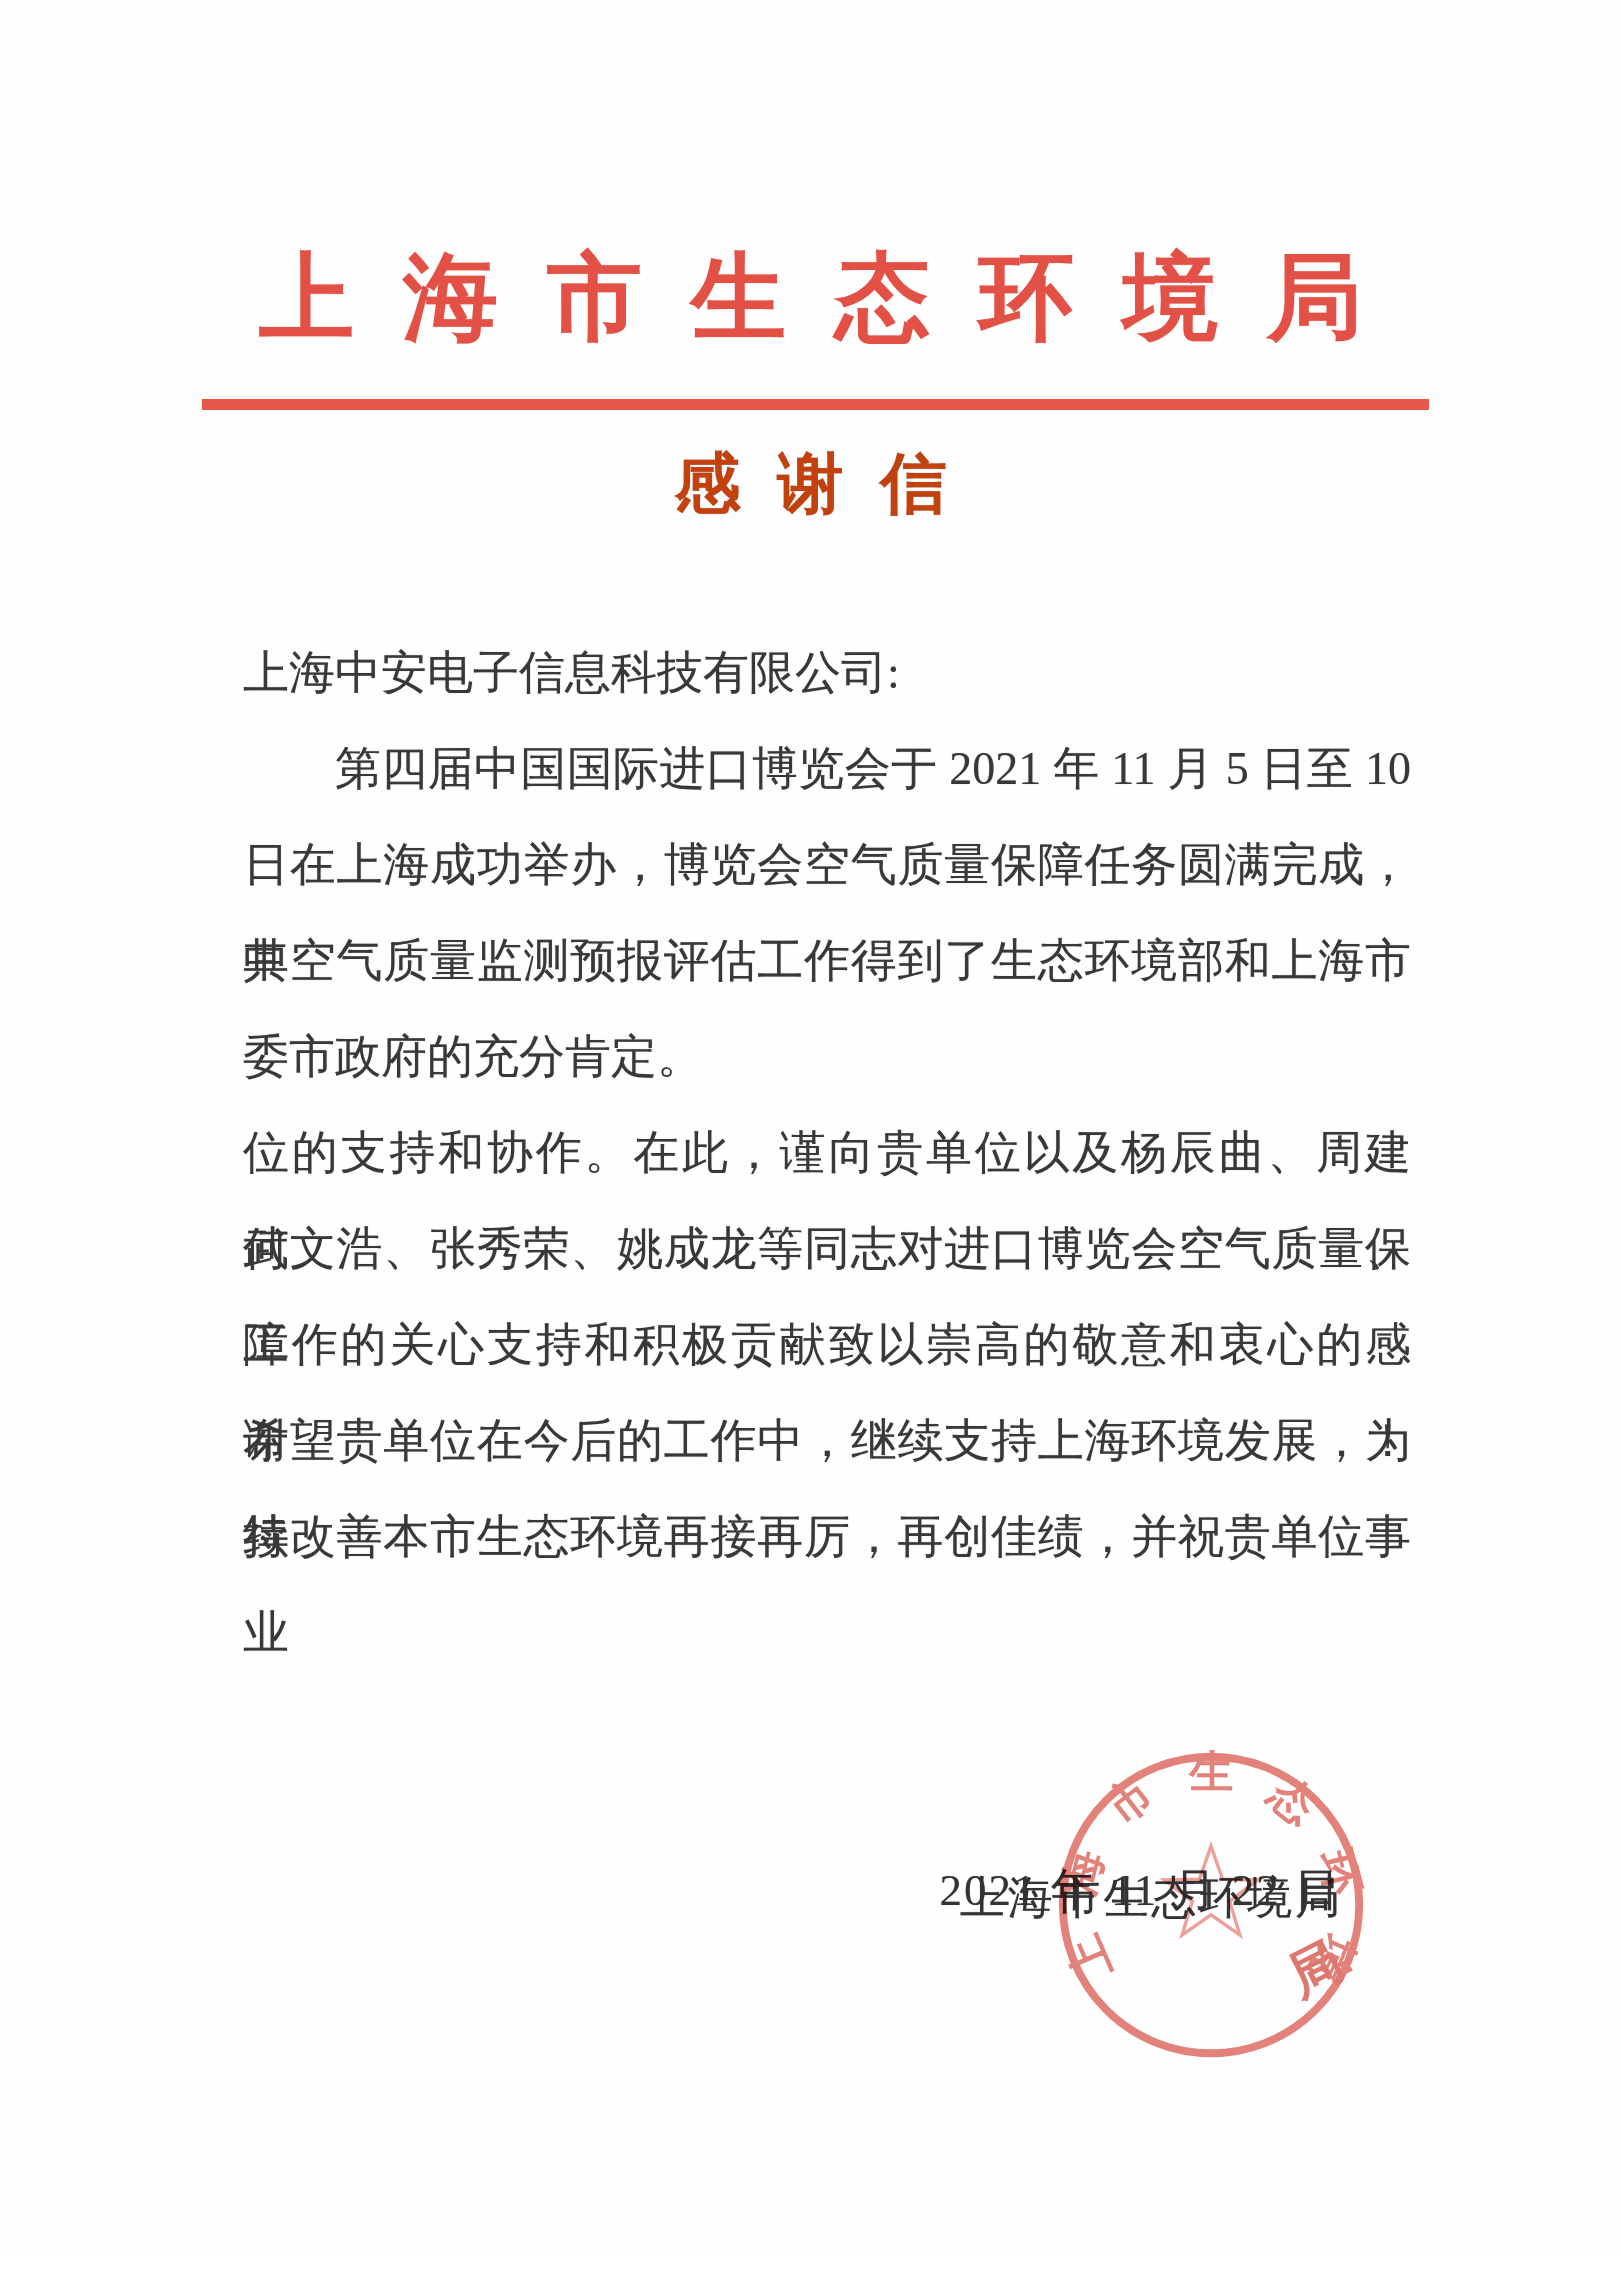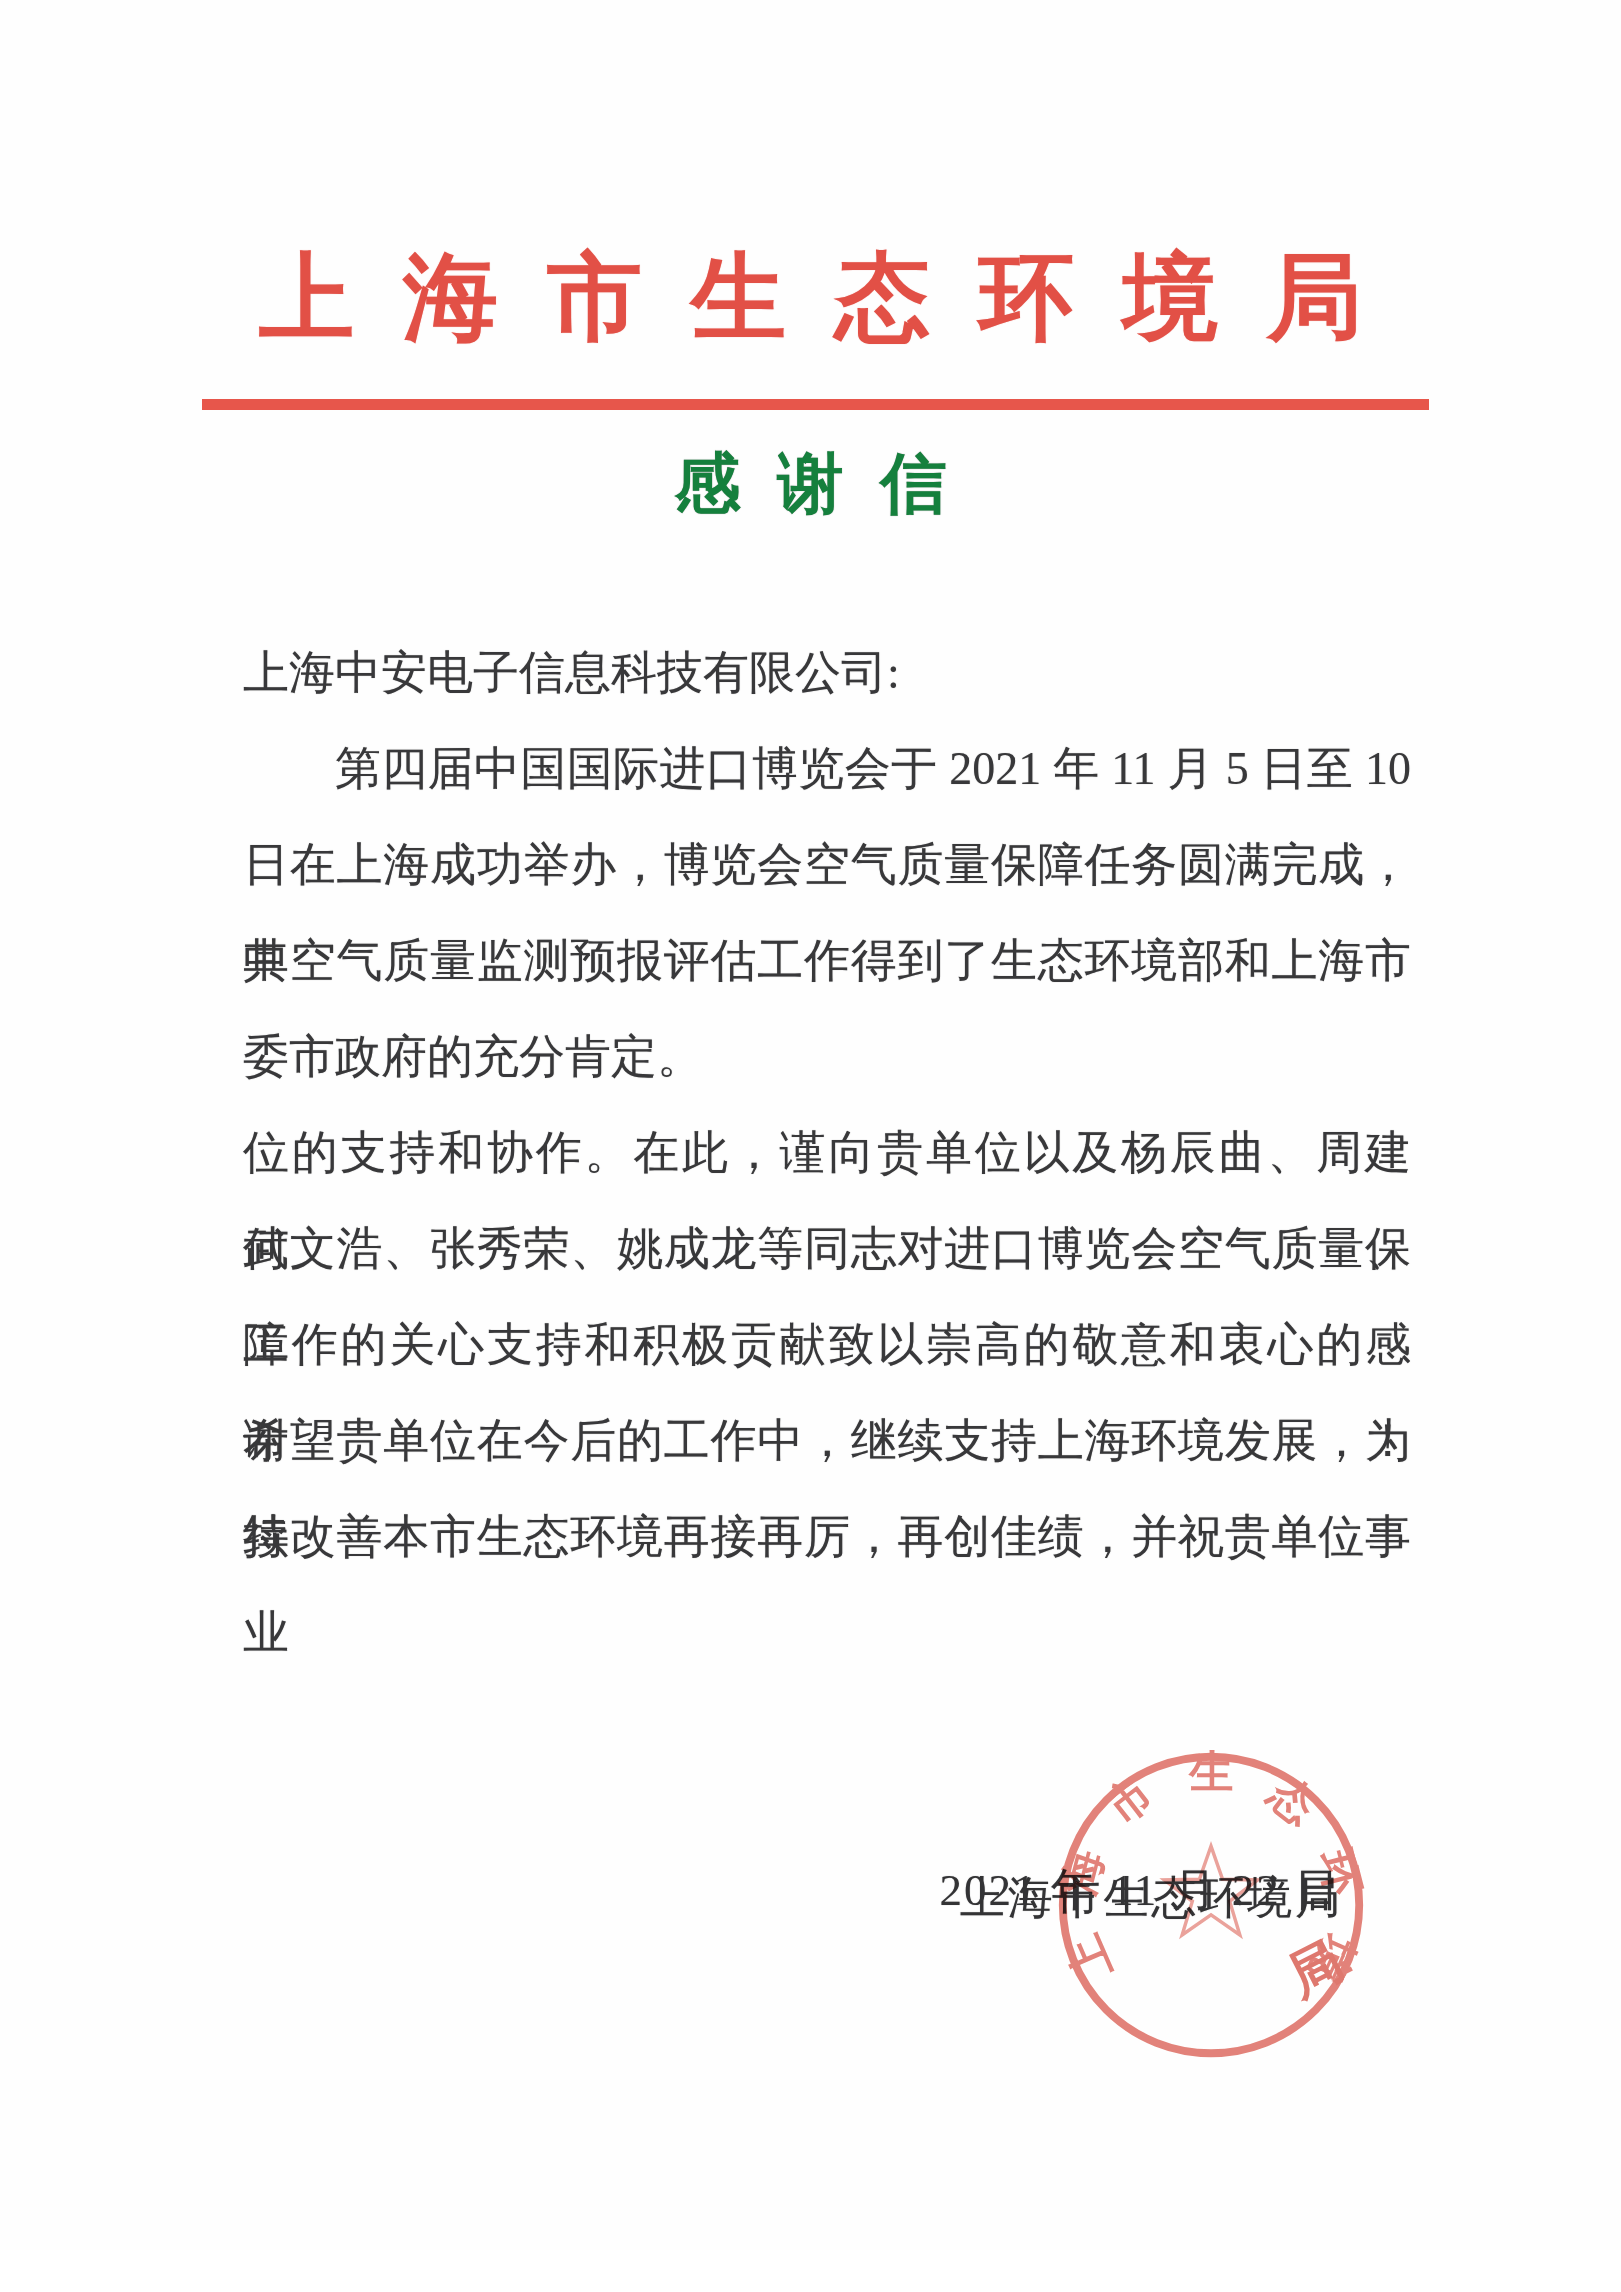--- a/index.html
+++ b/index.html
@@ -26,21 +26,21 @@
     width:1227px;height:10.8px;
     background:#e7564b;
   }
   
   .doc-title{
     position:absolute;top:443px;left:0;right:0;
     text-align:center;
     font-size:66px;line-height:1.25;
     font-weight:700;
     letter-spacing:37px;text-indent:37px;
-    color:#15803d;
+    color:#c2410c;
     text-shadow:0 0 1px rgba(50,50,50,.5);
   }
   
   .body-block{
     position:absolute;top:625px;left:243px;width:1168px;
     color:#38383a;
     font-size:46px;
     text-shadow:0 0 1px rgba(55,55,55,.45);
   }
   .line{

